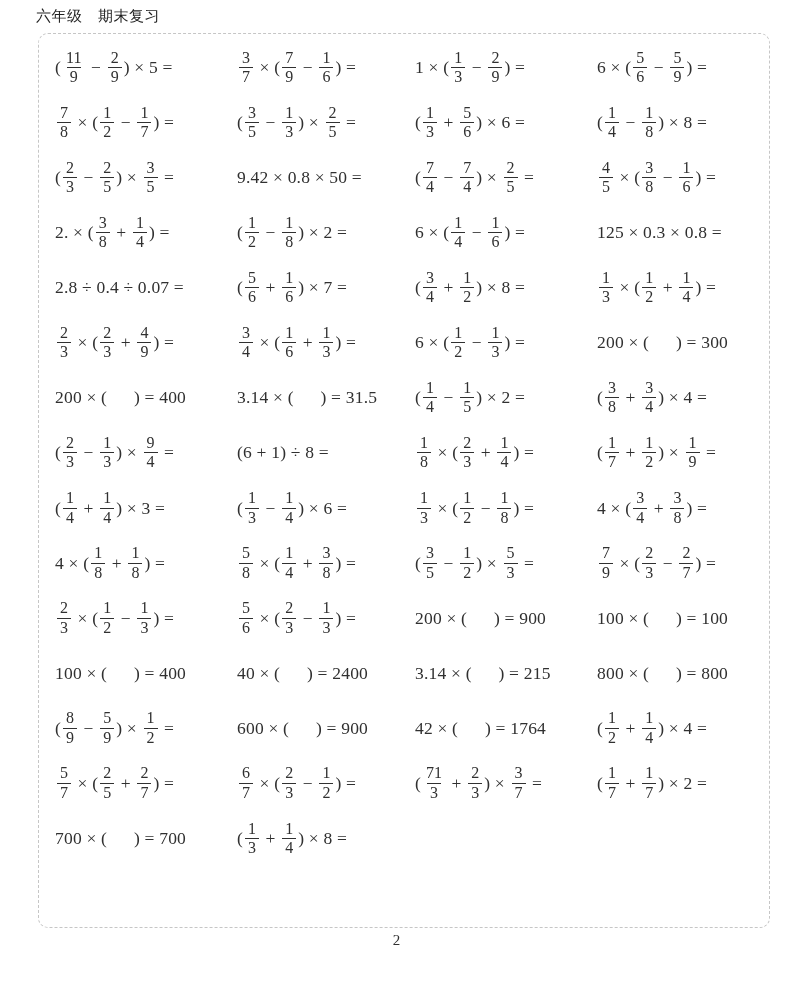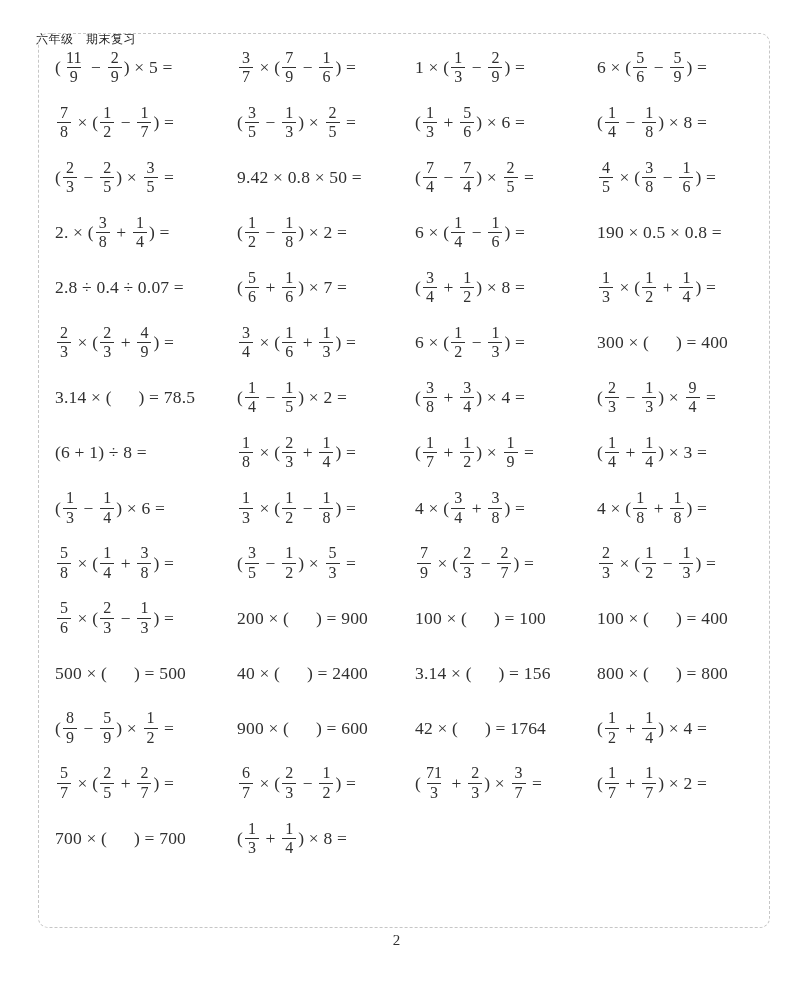--- a/index.html
+++ b/index.html
@@ -1,22 +1,22 @@
 <!DOCTYPE html>
 <html><head>
 <meta charset="utf-8">
 <style>
   html, body { margin:0; padding:0; }
   body {
     width:793px; height:1002px; position:relative; background:#ffffff;
     font-family:"Liberation Serif", serif; color:#303030; overflow:hidden;
   }
   .title {
-    position:absolute; left:36px; top:7px; font-size:12px; color:#1f1f1f;
-    letter-spacing:0.5px; font-family:Liberation Serif, serif;margin-top:24px;
+    position:absolute; left:36px; top:7px; font-size:15px; color:#1f1f1f;
+    letter-spacing:0.5px; font-family:Liberation Serif, serif;
   }
   .sheet {
     position:absolute; left:38px; top:33px; width:732px; height:895px;
     border:1.5px dashed #c6c6c6; border-radius:10px; box-sizing:border-box;
   }
   .grid {
     position:absolute; left:16px; top:6px; right:2px; bottom:6px;
     display:grid;
     grid-template-columns:182px 178px 182px auto;
     grid-template-rows:repeat(16, 1fr);
@@ -247,21 +247,21 @@
           <span class="den">4</span>
         </span>
         <span class="mtext"> − </span>
         <span class="frac">
           <span class="num">1</span>
           <span class="den">6</span>
         </span>
         <span class="mtext">) =</span>
       </div>
       <div class="cell">
-        <span class="mtext">190 × 0.5 × 0.8 =</span>
+        <span class="mtext">125 × 0.3 × 0.8 =</span>
       </div>
       <div class="cell">
         <span class="mtext">2.8 ÷ 0.4 ÷ 0.07 =</span>
       </div>
       <div class="cell">
         <span class="mtext">(</span>
         <span class="frac">
           <span class="num">5</span>
           <span class="den">6</span>
         </span>
@@ -343,24 +343,27 @@
           <span class="den">2</span>
         </span>
         <span class="mtext"> − </span>
         <span class="frac">
           <span class="num">1</span>
           <span class="den">3</span>
         </span>
         <span class="mtext">) =</span>
       </div>
       <div class="cell">
-        <span class="mtext">300 × (   ) = 400</span>
-      </div>
-      <div class="cell">
-        <span class="mtext">3.14 × (   ) = 78.5</span>
+        <span class="mtext">200 × (   ) = 300</span>
+      </div>
+      <div class="cell">
+        <span class="mtext">200 × (   ) = 400</span>
+      </div>
+      <div class="cell">
+        <span class="mtext">3.14 × (   ) = 31.5</span>
       </div>
       <div class="cell">
         <span class="mtext">(</span>
         <span class="frac">
           <span class="num">1</span>
           <span class="den">4</span>
         </span>
         <span class="mtext"> − </span>
         <span class="frac">
           <span class="num">1</span>
@@ -595,27 +598,24 @@
       <div class="cell">
         <span class="mtext">200 × (   ) = 900</span>
       </div>
       <div class="cell">
         <span class="mtext">100 × (   ) = 100</span>
       </div>
       <div class="cell">
         <span class="mtext">100 × (   ) = 400</span>
       </div>
       <div class="cell">
-        <span class="mtext">500 × (   ) = 500</span>
-      </div>
-      <div class="cell">
         <span class="mtext">40 × (   ) = 2400</span>
       </div>
       <div class="cell">
-        <span class="mtext">3.14 × (   ) = 156</span>
+        <span class="mtext">3.14 × (   ) = 215</span>
       </div>
       <div class="cell">
         <span class="mtext">800 × (   ) = 800</span>
       </div>
       <div class="cell">
         <span class="mtext">(</span>
         <span class="frac">
           <span class="num">8</span>
           <span class="den">9</span>
         </span>
@@ -625,21 +625,21 @@
           <span class="den">9</span>
         </span>
         <span class="mtext">) × </span>
         <span class="frac">
           <span class="num">1</span>
           <span class="den">2</span>
         </span>
         <span class="mtext"> =</span>
       </div>
       <div class="cell">
-        <span class="mtext">900 × (   ) = 600</span>
+        <span class="mtext">600 × (   ) = 900</span>
       </div>
       <div class="cell">
         <span class="mtext">42 × (   ) = 1764</span>
       </div>
       <div class="cell">
         <span class="mtext">(</span>
         <span class="frac">
           <span class="num">1</span>
           <span class="den">2</span>
         </span>

